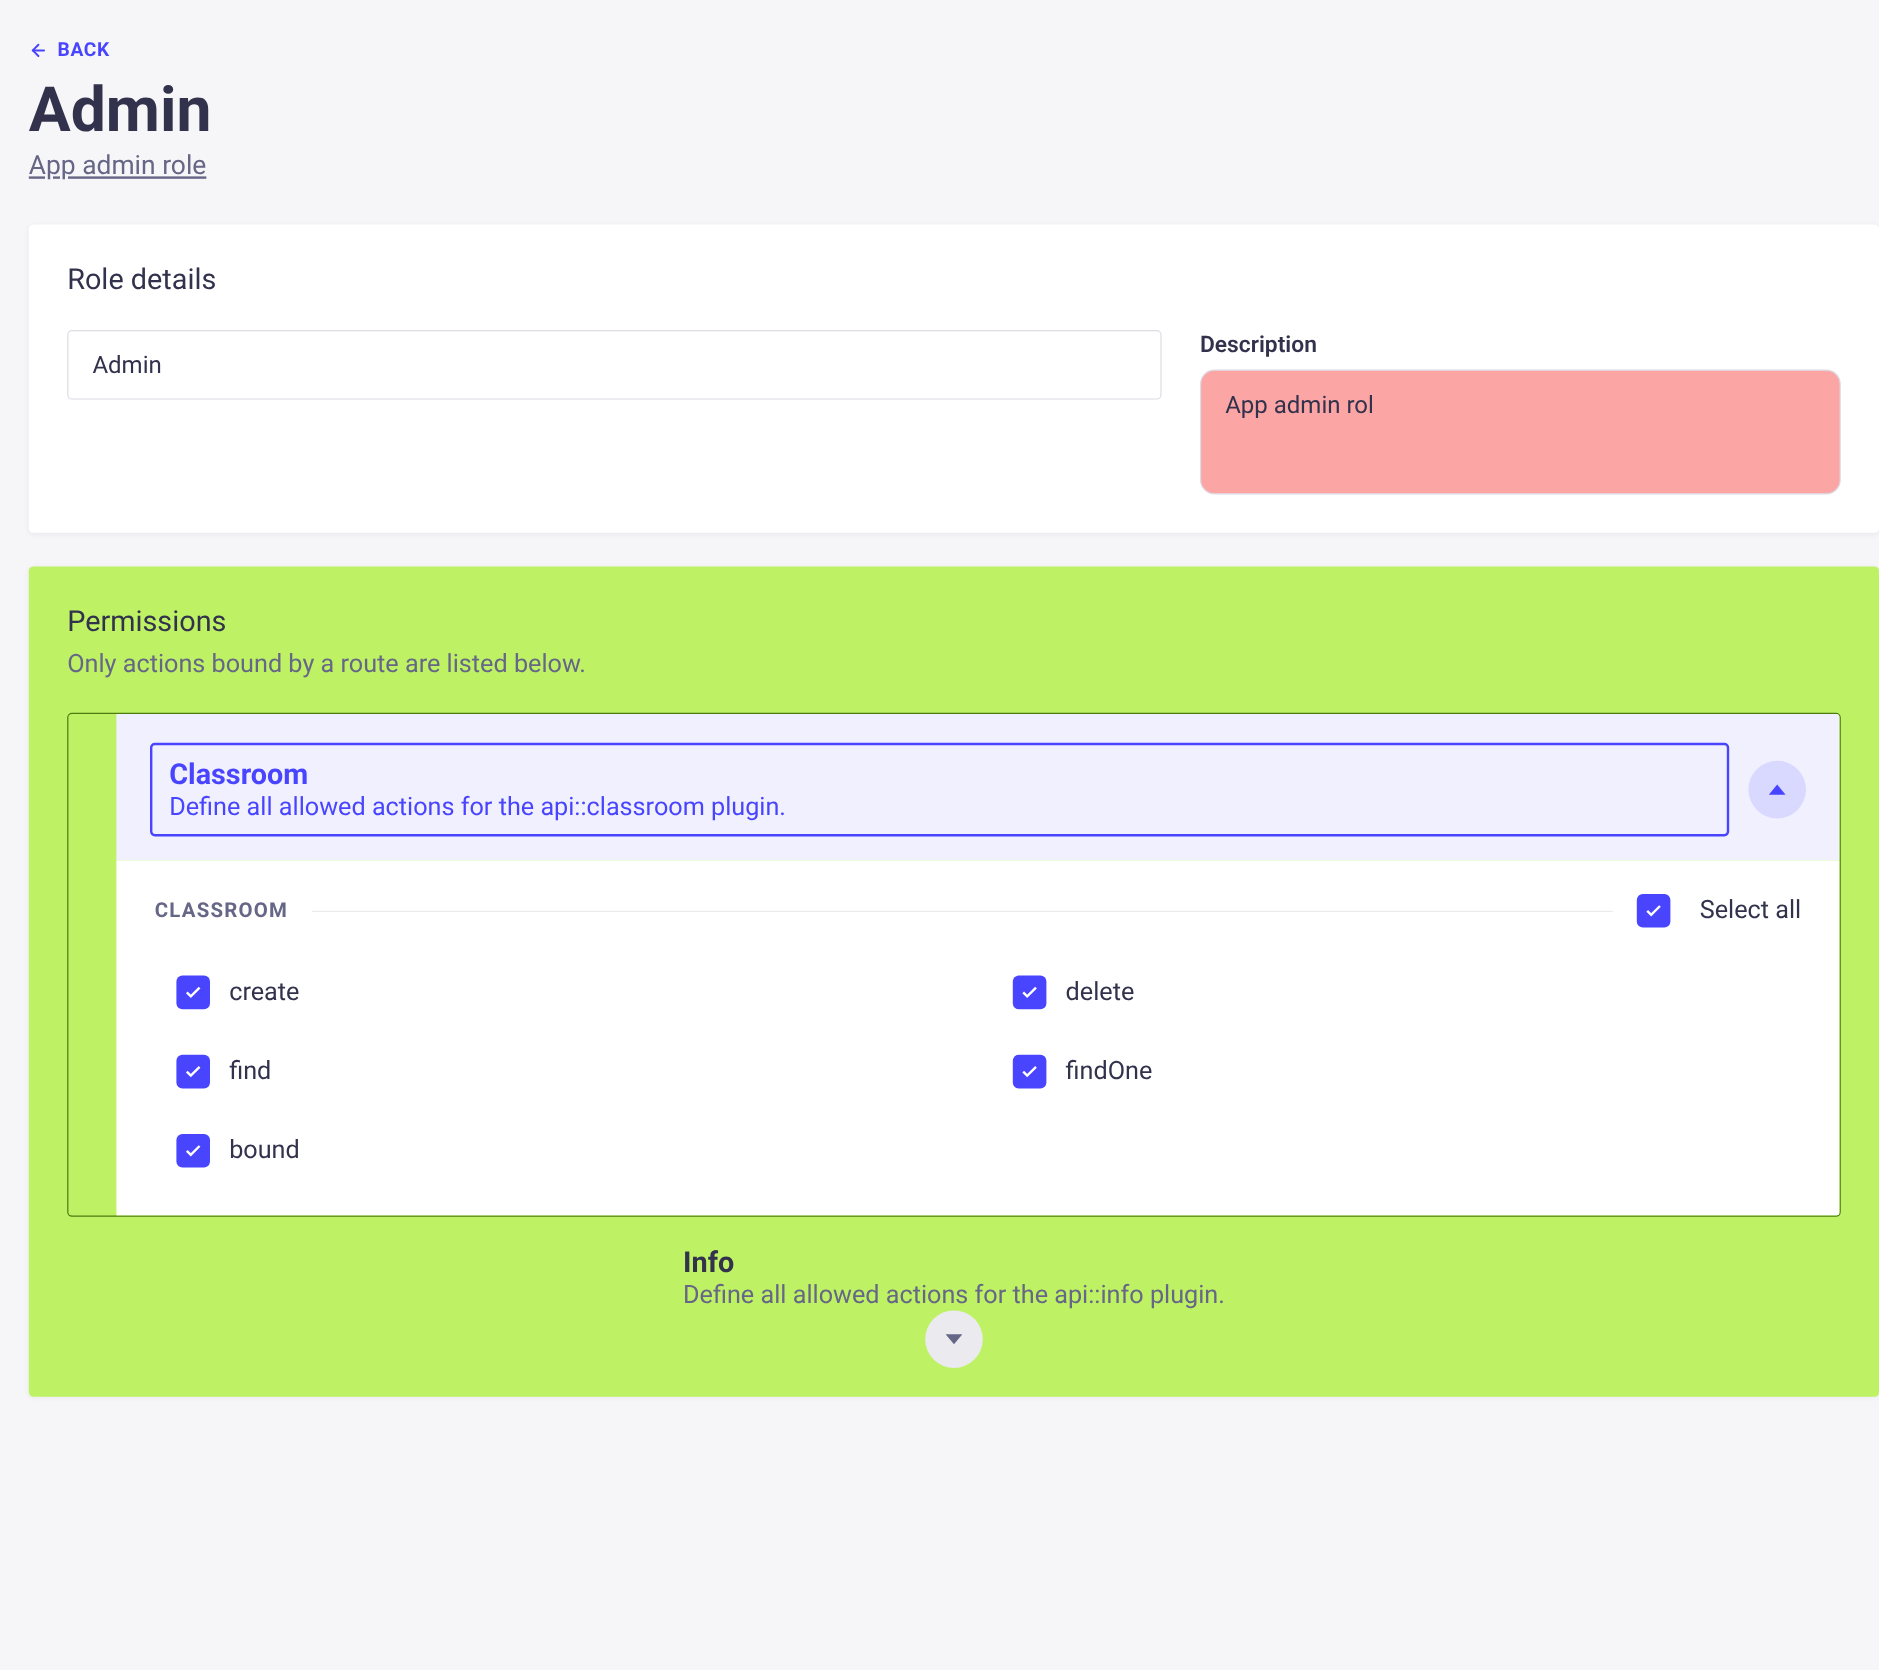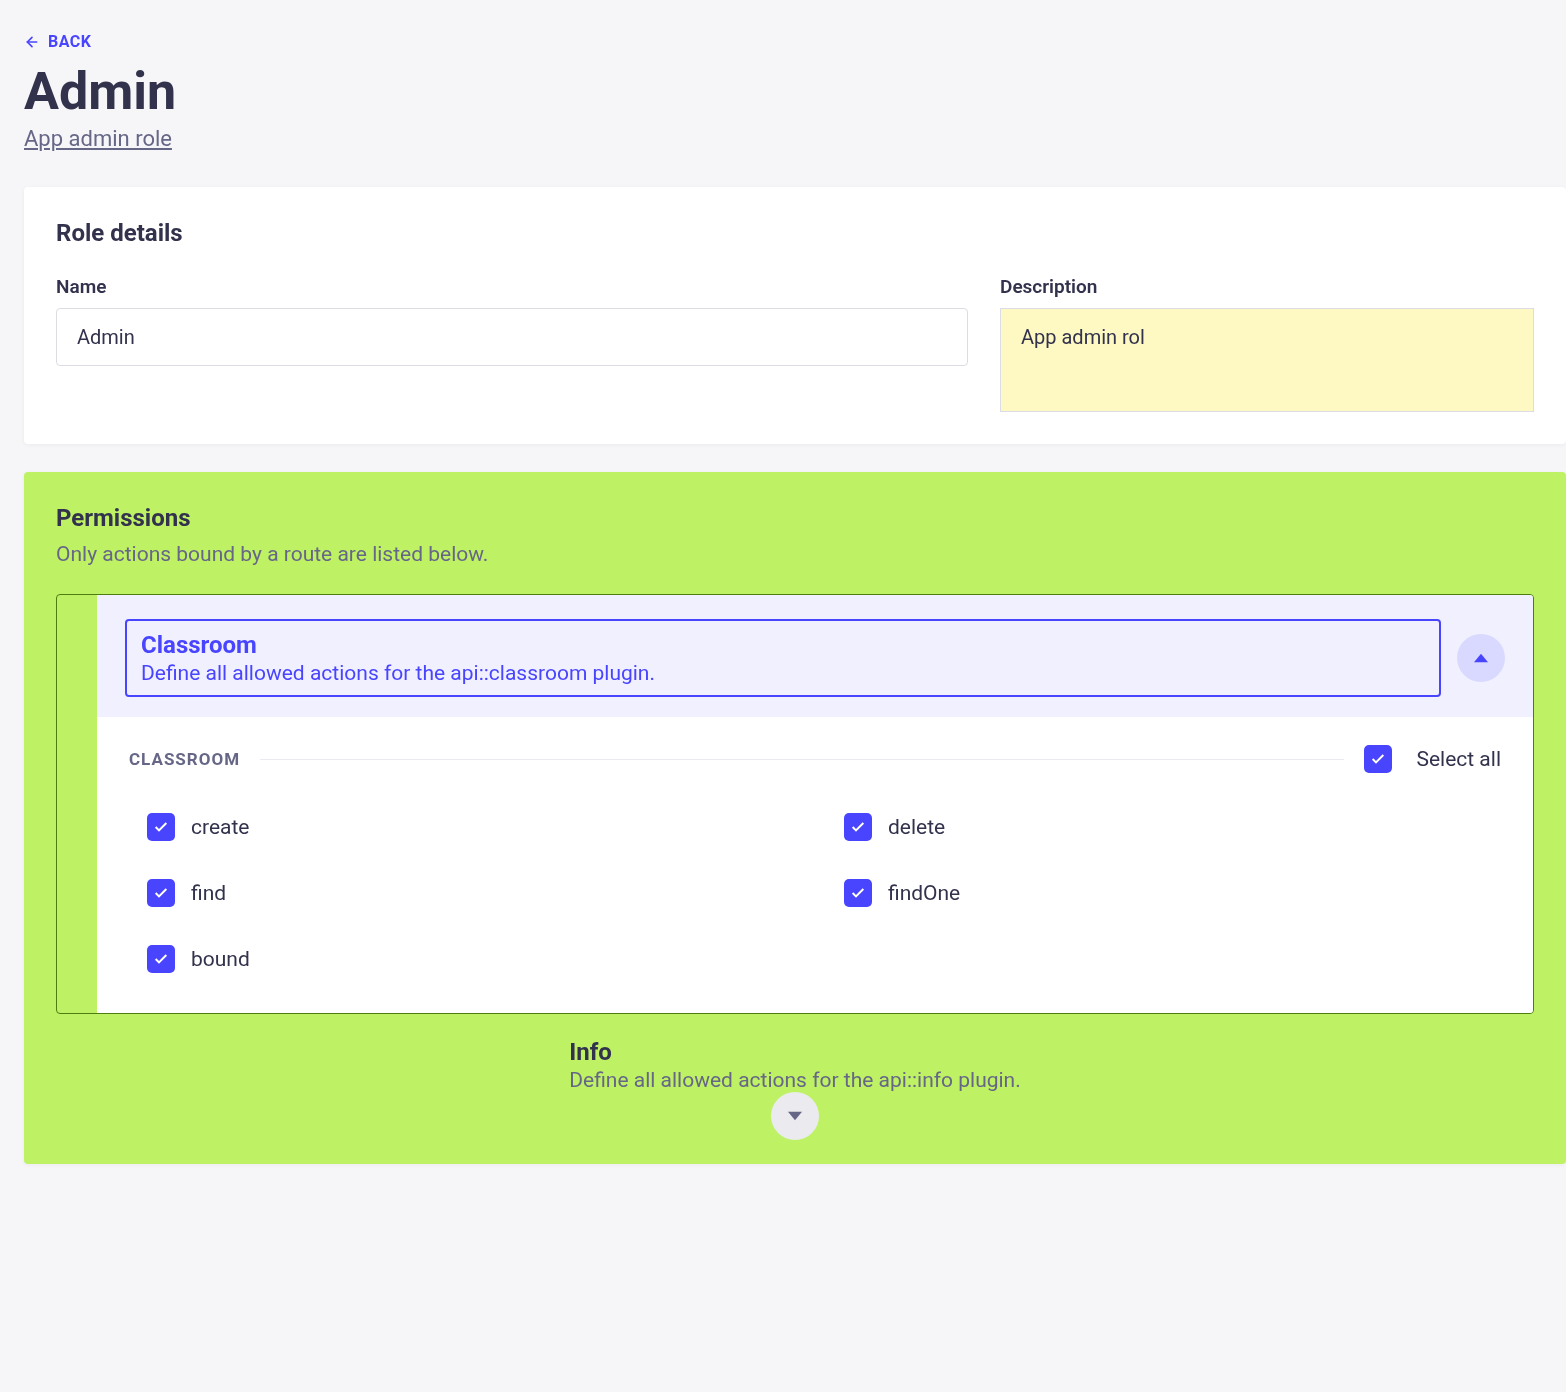--- a/index.html
+++ b/index.html
@@ -48,21 +48,21 @@
     }
     .card {
       background: #ffffff;
       border-radius: 4px;
       padding: 32px;
       margin-bottom: 28px;
       box-shadow: 0 1px 4px rgba(33, 33, 52, 0.05);
     }
     .card-title {
       font-size: 24px;
-      font-weight: 700;
+      font-weight: 400;
       color: #32324d;
       margin-bottom: 28px;
     }
     .card-subtitle {
       font-size: 21px;
       color: #666687;
       margin-bottom: 28px;
     }
     .form-row {
       display: flex;
@@ -83,25 +83,25 @@
       border-radius: 4px;
       padding: 16px 20px;
       font-size: 20px;
       color: #32324d;
       background: #ffffff;
       font-family: inherit;
       width: 100%;
     }
     .textarea-input {
       border: 1px solid #dcdce4;
-      border-radius: 0;
+      border-radius: 12px;
       padding: 16px 20px;
       font-size: 20px;
       color: #32324d;
-      background: #fef9c3;
+      background: #fca5a5;
       font-family: inherit;
       resize: none;
       height: 104px;
       width: 100%;
     }
     .name-group {
       flex: 0 0 912px;
     }
     .desc-group {
       flex: 1;
@@ -268,21 +268,20 @@
     <span>BACK</span>
   </div>
 
   <h1 class="page-title">Admin</h1>
   <p class="page-subtitle">App admin role</p>
 
   <div class="card">
     <h2 class="card-title">Role details</h2>
     <div class="form-row">
       <div class="form-group name-group">
-        <label class="form-label">Name</label>
         <input type="text" class="text-input" value="Admin" style="">
       </div>
       <div class="form-group desc-group">
         <label class="form-label">Description</label>
         <textarea class="textarea-input" style="">App admin rol</textarea>
       </div>
     </div>
   </div>
 
   <div class="permissions-card">

